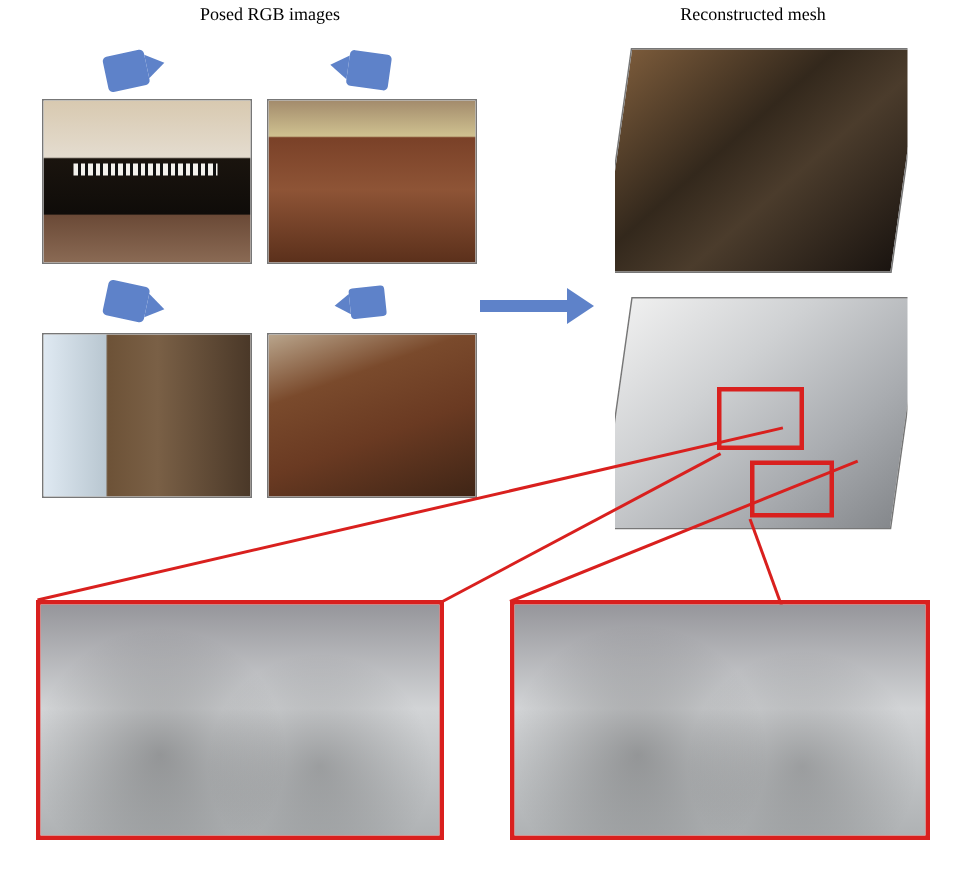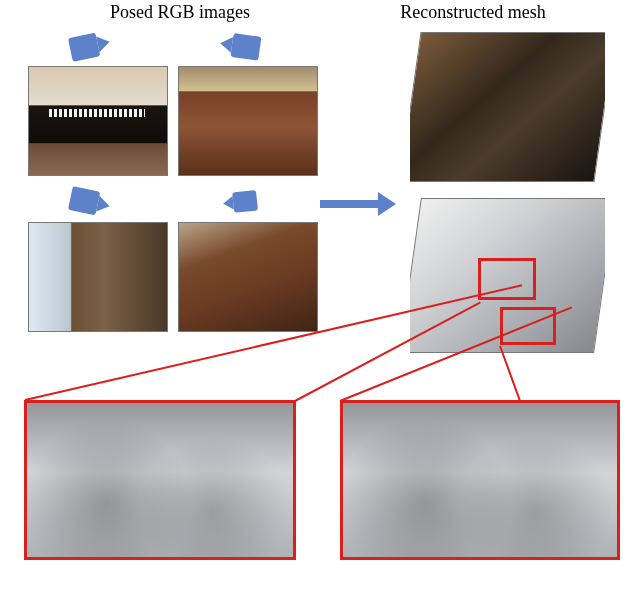--- a/index.html
+++ b/index.html
@@ -11,26 +11,26 @@
     width: 640px;
   }
   .figure {
     width: 640px;
     height: 592px;
     position: relative;
     box-sizing: border-box;
     padding: 8px 20px 0 20px;
   }
   .heading {
-    font-size: 18px;
+    font-size: 12px;
     text-align: center;
     position: absolute;
   }
   .heading-left { top: 2px; left: 80px; width: 200px; }
-  .heading-right { top: 2px; left: 363px; width: 220px; text-align: center; }
+  .heading-right { top: 2px; left: 392px; width: 220px; text-align: center; }
 
   .cam {
     position: absolute;
     width: 40px;
     height: 24px;
   }
   .cam .body {
     position: absolute;
     left: 0; top: 0;
     width: 28px; height: 24px;

